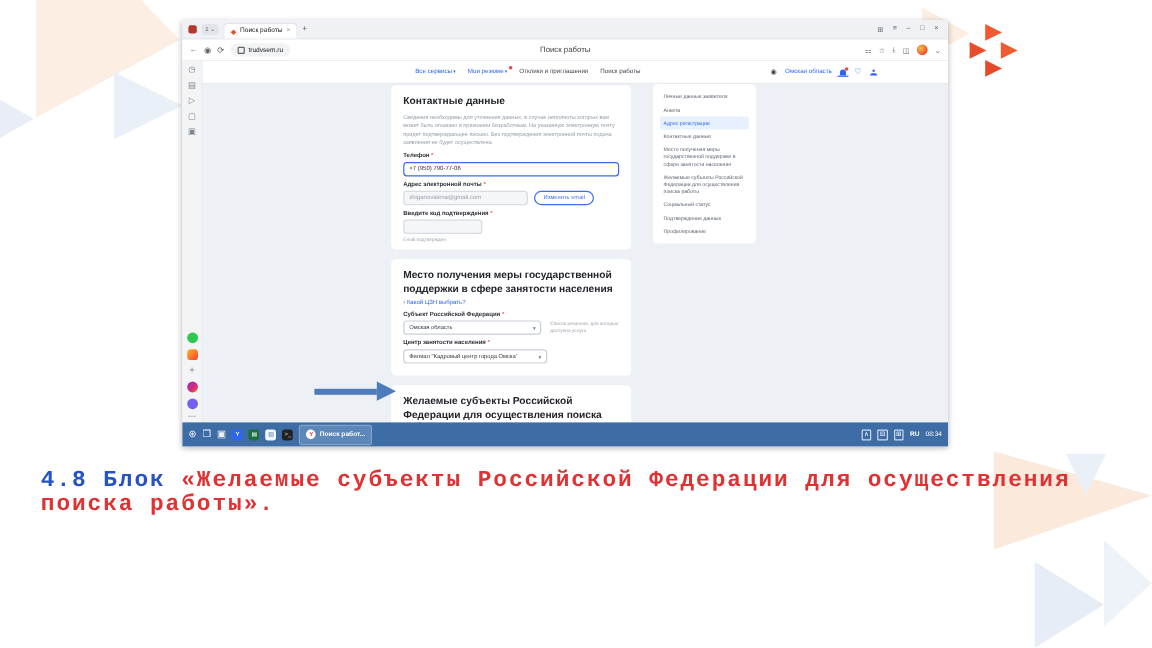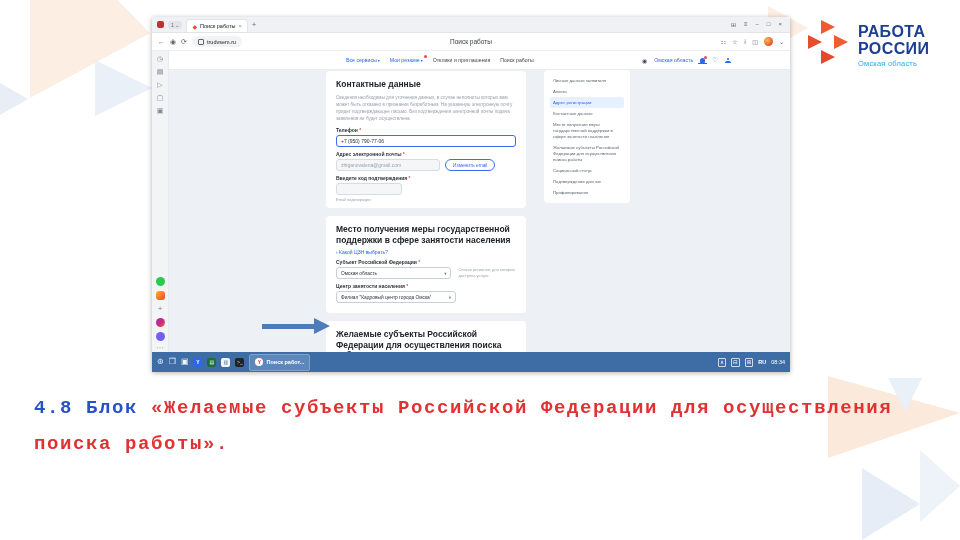--- a/index.html
+++ b/index.html
@@ -125,21 +125,21 @@
            height:15px;padding:0 5px;font-size:5.5px;color:#fff;font-weight:700;}
   .appchip .ybadge{width:8px;height:8px;border-radius:50%;background:#fff;color:#e5332a;font-size:5px;font-weight:800;
                    display:flex;align-items:center;justify-content:center;}
   .tray{margin-left:auto;display:flex;align-items:center;gap:5px;color:#fff;}
   .tray-ic{border:1px solid rgba(255,255,255,.75);border-radius:1px;font-size:5.5px;line-height:7px;padding:0 1px;color:#fff;}
   .tray-txt{font-size:5.5px;font-weight:700;}
   .tray-time{font-size:5.5px;}
   
   .caption{position:absolute;left:34px;top:390px;width:906px;z-index:2;
            font-family:"Liberation Mono","DejaVu Sans Mono",monospace;font-weight:700;
-           font-size:19px;line-height:36px;letter-spacing:1.6px;color:#2553c6;}
+           font-size:19px;line-height:20px;letter-spacing:1.6px;color:#2553c6;}
   .caption p{margin:0;}
   .red{color:#e03233;}
 </style>
 </head>
 <body>
 
 <div class="slide">
 
   <div class="deco deco-tl-peach"></div>
   <div class="deco deco-tl-blue1"></div>
@@ -149,25 +149,20 @@
   <div class="deco deco-br-blue1"></div>
   <div class="deco deco-br-blue2"></div>
   <div class="deco deco-br-blue3"></div>
 
   <div class="logo">
     <div class="logo-tris">
       <div class="ltri a"></div>
         <div class="ltri b"></div>
         <div class="ltri c"></div>
         <div class="ltri d"></div>
-    </div>
-    <div class="logo-txt">
-      <div class="logo-title">РАБОТА</div>
-      <div class="logo-title">РОССИИ</div>
-      <div class="logo-region">Омская область</div>
     </div>
   </div>
 
   <div class="shot">
 
     <div class="tabstrip">
       <span class="bmenu"></span>
       <span class="tabcount"><span>1</span> ⌄</span>
       <span class="tab">
         <span class="favicon">◆</span>

